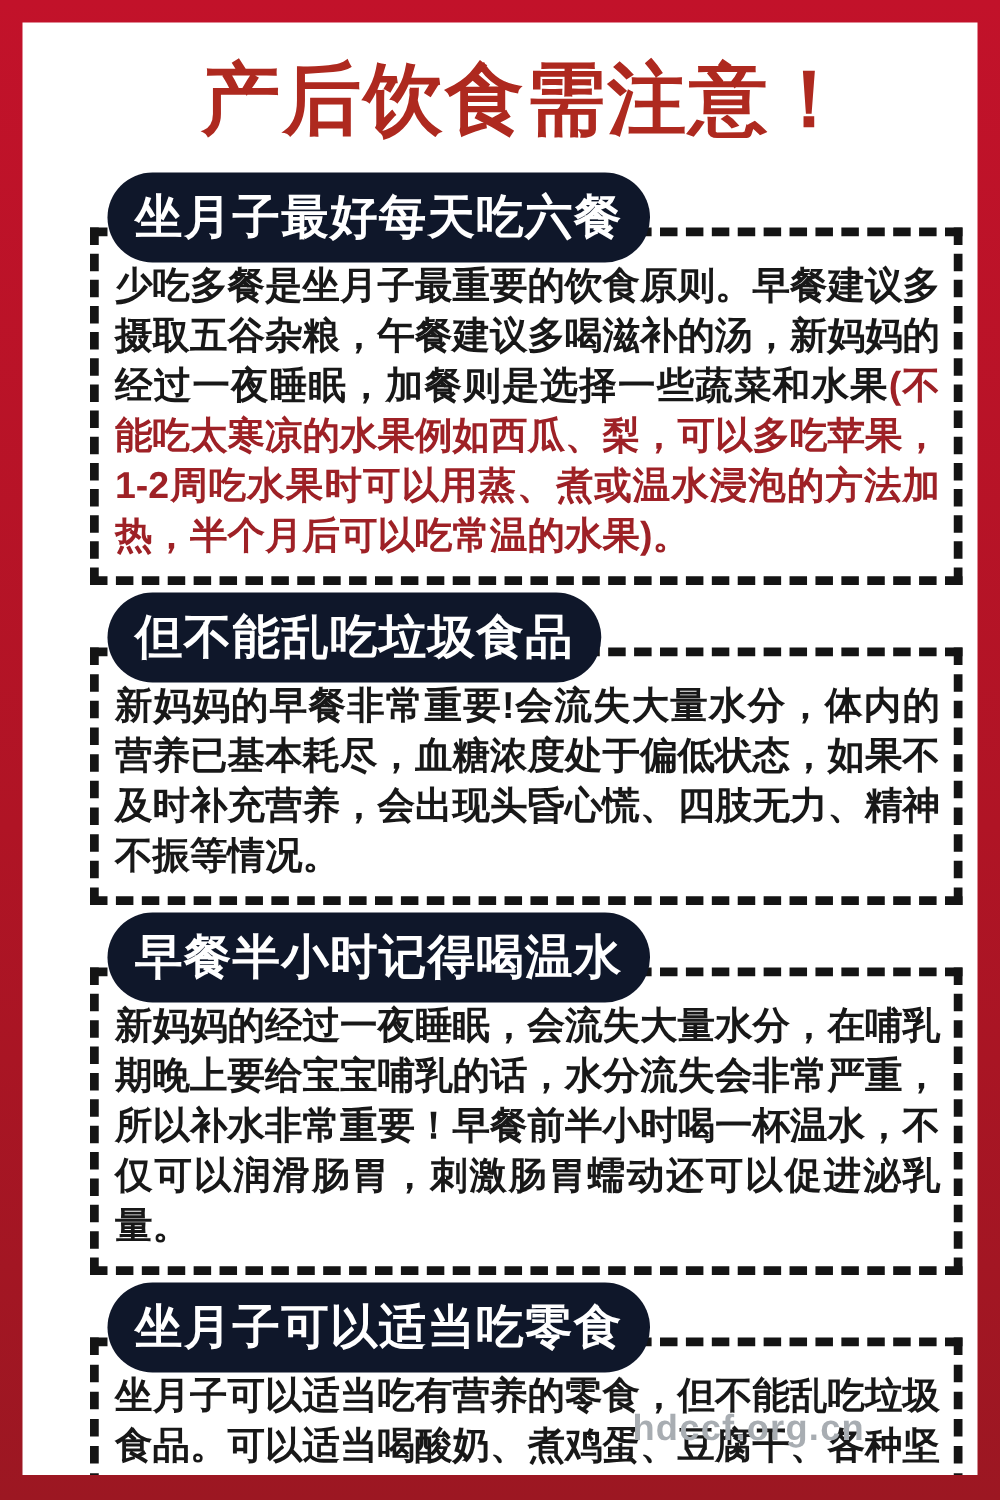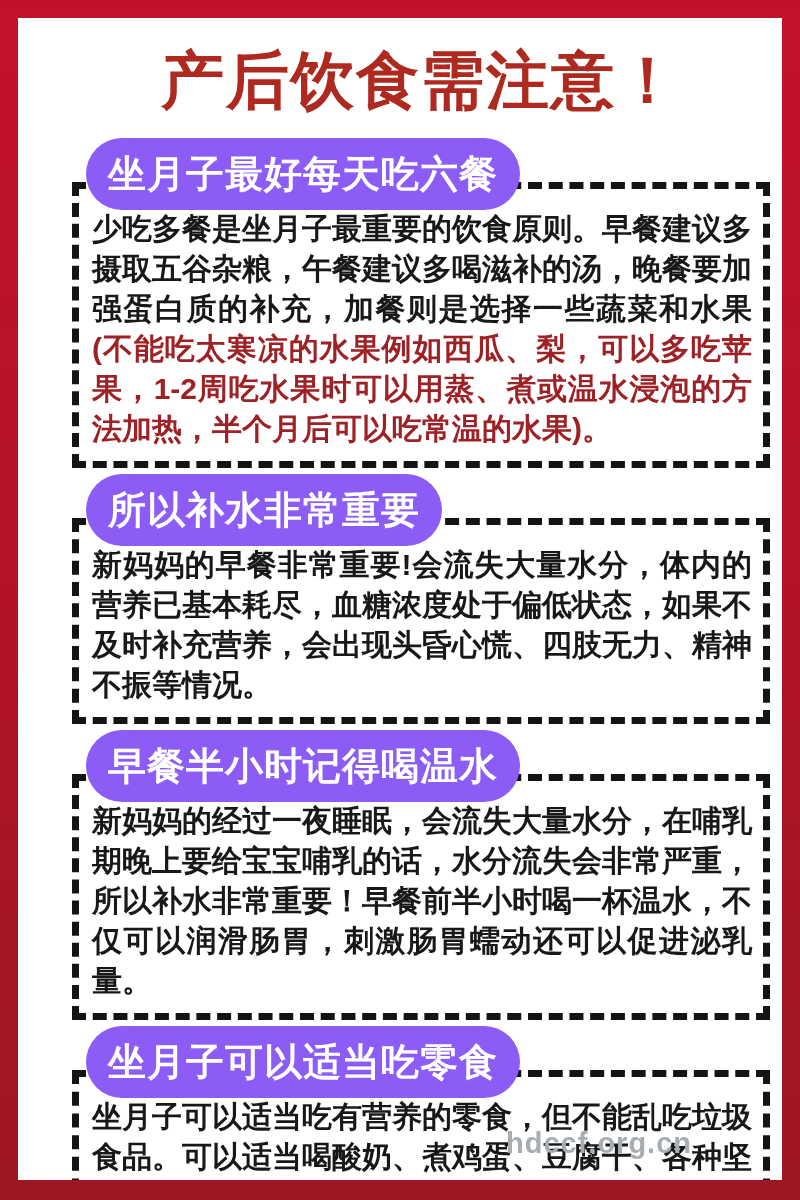--- a/index.html
+++ b/index.html
@@ -52,21 +52,21 @@
     color: #181818;
     text-align: justify;
     letter-spacing: 0px;
   }
   .t-red { color: #9e2126; }
   .pill {
     position: absolute;
     left: 14px;
     top: -44px;
     z-index: 2;
-    background: #8b5cf6;
+    background: #0f172a;
     color: #ffffff;
     height: 72px;
     line-height: 72px;
     padding: 0 22px;
     border-radius: 40px;
     font-size: 38px;
     font-weight: 900;
     letter-spacing: 1px;
     white-space: nowrap;
   }
@@ -87,27 +87,27 @@
 <div class="poster">
   <div class="inner">
 
     <h1 class="page-title">产后饮食需注意！</h1>
 
     <section class="sec first">
       <div class="pill">
         <span>坐月子最好每天吃六餐</span>
       </div>
       <div class="box">
-        <p class="body-text"><span class="t-black">少吃多餐是坐月子最重要的饮食原则。早餐建议多摄取五谷杂粮，午餐建议多喝滋补的汤，晚餐要加强蛋白质的补充，加餐则是选择一些蔬菜和水果</span><span class="t-red">(不能吃太寒凉的水果例如西瓜、梨，可以多吃苹果，1-2周吃水果时可以用蒸、煮或温水浸泡的方法加热，半个月后可以吃常温的水果)。</span></p>
+        <p class="body-text"><span class="t-black">少吃多餐是坐月子最重要的饮食原则。早餐建议多摄取五谷杂粮，午餐建议多喝滋补的汤，新妈妈的经过一夜睡眠，加餐则是选择一些蔬菜和水果</span><span class="t-red">(不能吃太寒凉的水果例如西瓜、梨，可以多吃苹果，1-2周吃水果时可以用蒸、煮或温水浸泡的方法加热，半个月后可以吃常温的水果)。</span></p>
       </div>
     </section>
 
     <section class="sec">
       <div class="pill">
-        <span>所以补水非常重要</span>
+        <span>但不能乱吃垃圾食品</span>
       </div>
       <div class="box">
         <p class="body-text"><span class="t-black">新妈妈的早餐非常重要!会流失大量水分，体内的营养已基本耗尽，血糖浓度处于偏低状态，如果不及时补充营养，会出现头昏心慌、四肢无力、精神不振等情况。</span><span class="t-red"></span></p>
       </div>
     </section>
 
     <section class="sec">
       <div class="pill">
         <span>早餐半小时记得喝温水</span>
       </div>

